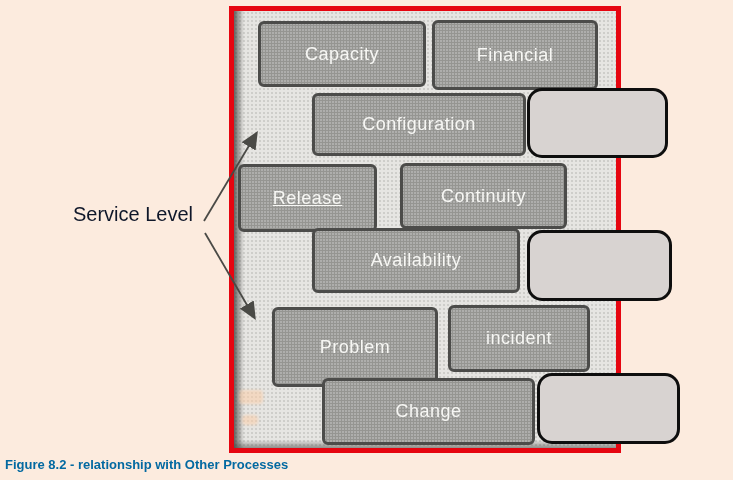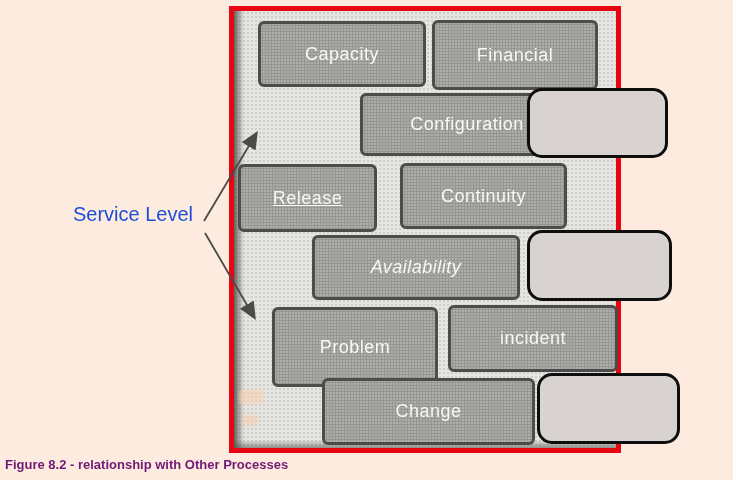--- a/index.html
+++ b/index.html
@@ -60,26 +60,26 @@
     border-radius: 6px;
     display: flex;
     align-items: center;
     justify-content: center;
     color: #f7f7f4;
     font-size: 18px;
     letter-spacing: 0.5px;
   }
   .n-capacity      { left: 24px;  top: 10px;  width: 168px; height: 66px; }
   .n-financial     { left: 198px; top: 9px;   width: 166px; height: 70px; }
-  .n-configuration { left: 78px;  top: 82px;  width: 214px; height: 63px; margin-left: 48px; }
+  .n-configuration { left: 78px;  top: 82px;  width: 214px; height: 63px; }
   .n-release       { left: 4px;  top: 153px; width: 139px; height: 68px; text-decoration: underline; }
   .n-continuity    { left: 166px; top: 152px; width: 167px; height: 66px; align-items: center; }
-  .n-availability  { left: 78px;  top: 224px; width: 208px; height: 65px; font-style: italic; }
+  .n-availability  { left: 78px;  top: 217px; width: 208px; height: 65px; }
   .n-problem       { left: 38px;  top: 296px; width: 166px; height: 80px; }
-  .n-incident      { left: 214px; top: 294px; width: 170px; height: 67px; }
+  .n-incident      { left: 214px; top: 294px; width: 142px; height: 67px; }
   .n-change        { left: 88px;  top: 367px; width: 213px; height: 67px; }
 
   
   .slot {
     position: absolute;
     box-sizing: border-box;
     background: #d8d3d1;
     border: 3px solid #0e0e0e;
     border-radius: 15px;
   }
@@ -87,40 +87,40 @@
   .slot-2 { left: 293px; top: 219px; width: 145px; height: 71px; }
   .slot-3 { left: 303px; top: 362px; width: 143px; height: 71px; }
 
   
   .slm-label {
     position: absolute;
     left: 56px;
     top: 202px;
     width: 154px;
     text-align: center;
-    color: #1d4ed8;
+    color: #0f172a;
     font-size: 20px;
     line-height: 24px;
   }
 
   
   .arrows {
     position: absolute;
     left: 0; top: 0;
     width: 733px;
     height: 480px;
     pointer-events: none;
   }
 
   
   .caption {
     position: absolute;
     left: 5px;
     top: 457px;
-    color: #701a75;
+    color: #0369a1;
     font-size: 13px;
     font-weight: bold;
   }
 </style>
 </head>
 <body>
 
 <div class="diagram">
   <div class="scan-shadow-left"></div>
   <div class="scan-shadow-bottom"></div>

